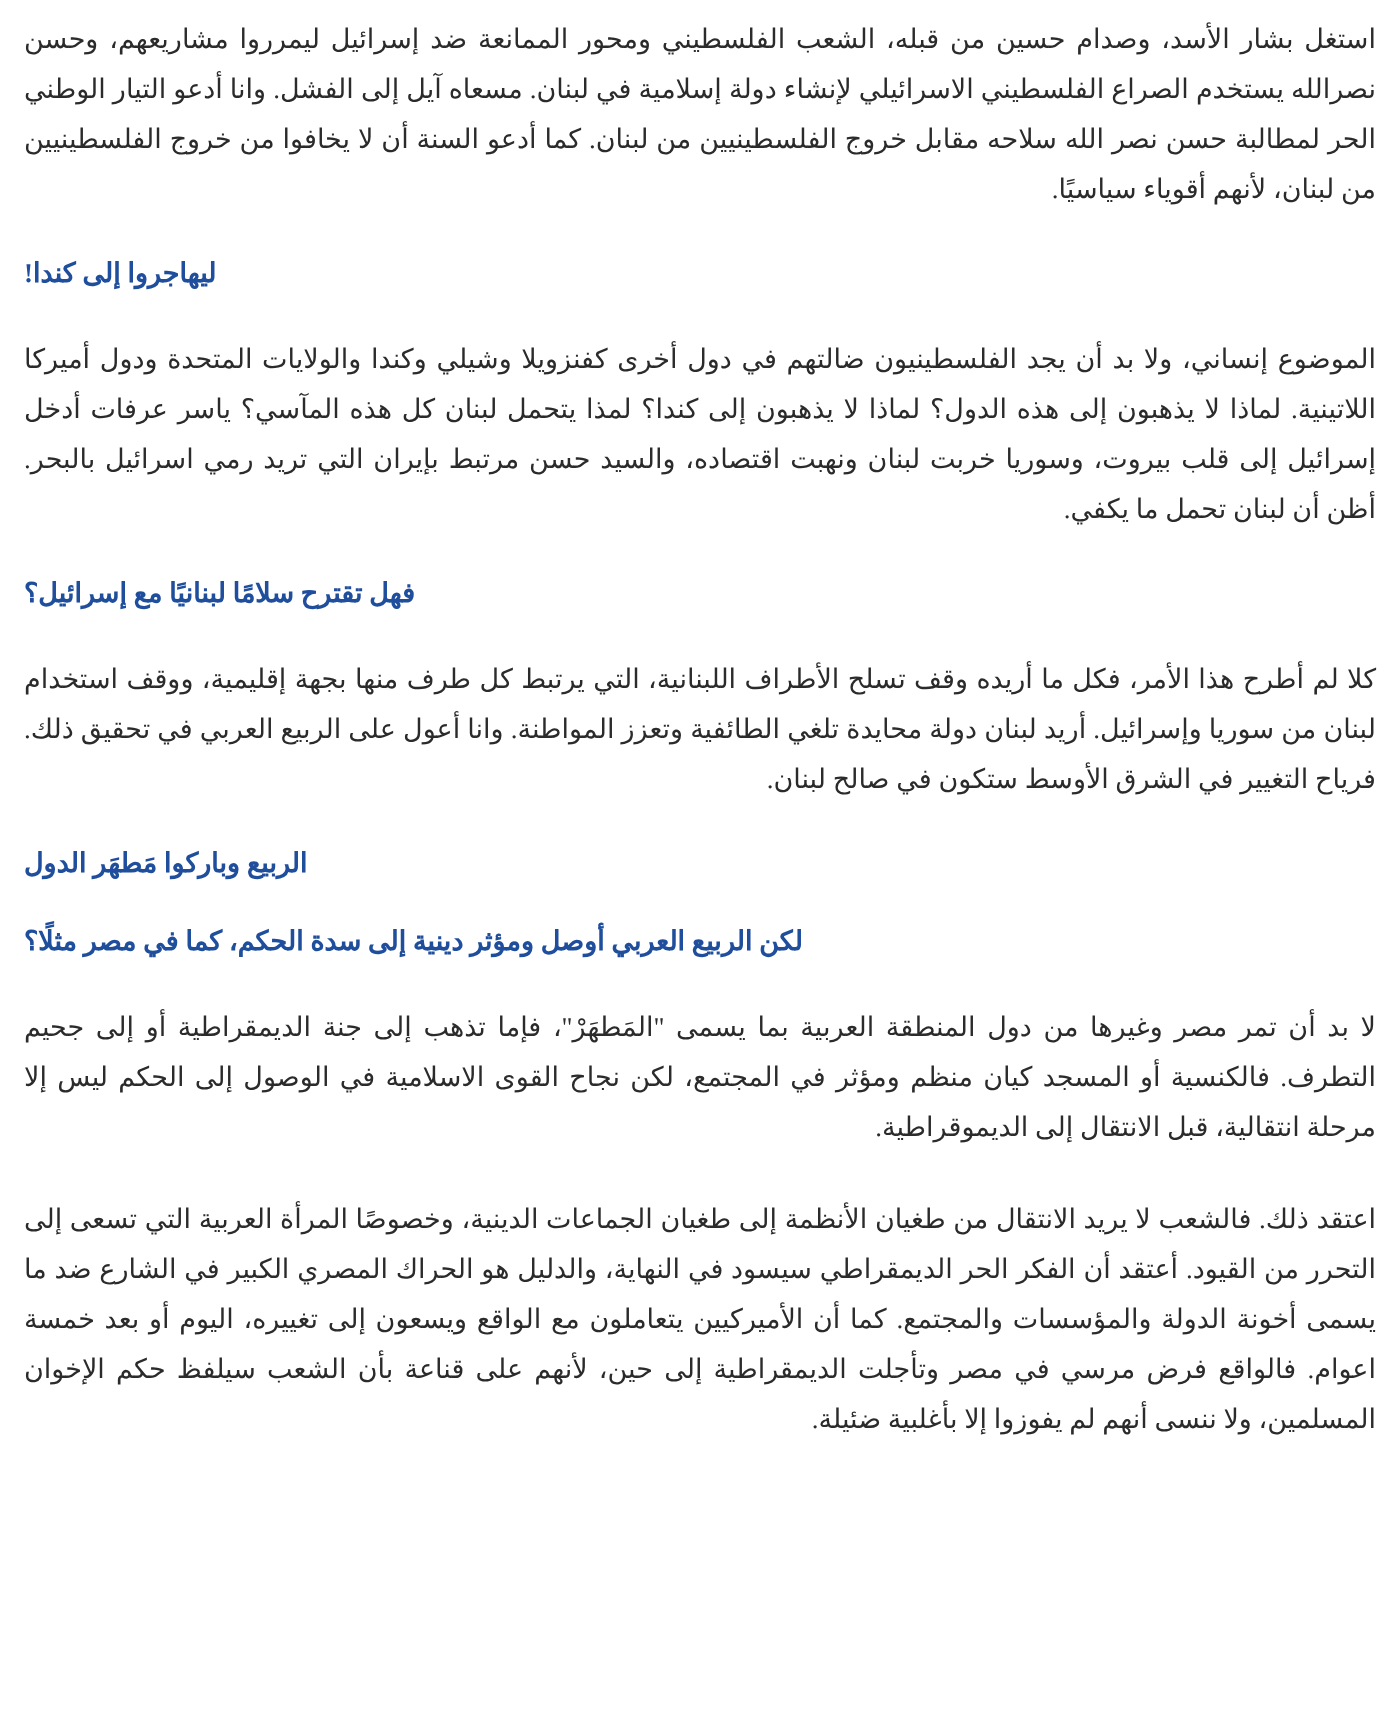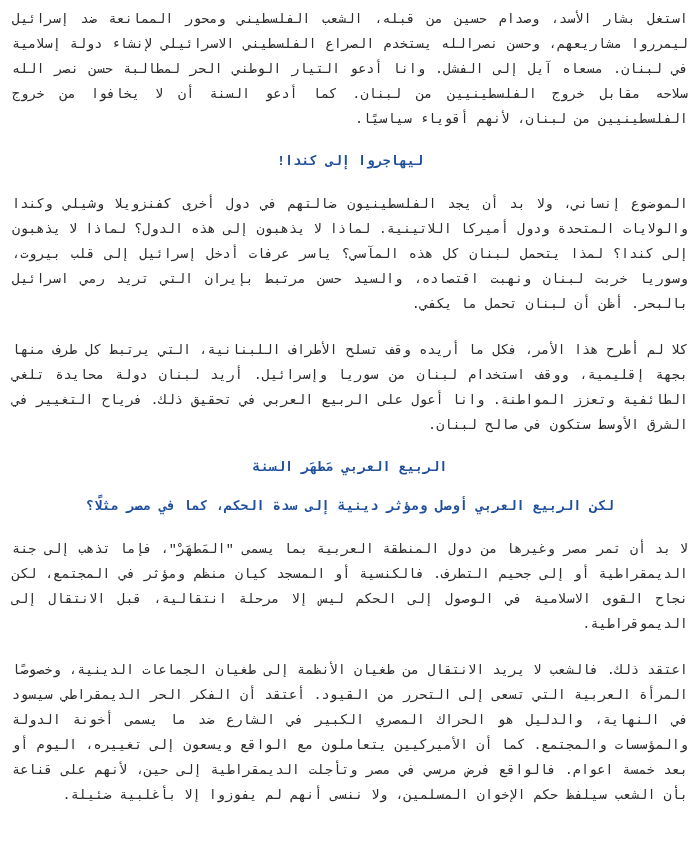--- a/index.html
+++ b/index.html
@@ -9,46 +9,47 @@
     height: 863px;
     background: #ffffff;
     overflow: hidden;
   }
   .doc {
     box-sizing: border-box;
     width: 700px;
     height: 863px;
     padding: 7px 12px 0 12px;
     direction: rtl;
-    font-family: Liberation Mono, monospace;
+    font-family: Liberation Serif, serif;
     color: #2b2b2b;
   }
   .para {
     margin: 0 0 21px 0;
     font-size: 13.5px;
     line-height: 25px;
     text-align: justify;
     text-align-last: right;
     color: #2b2b2b;
     font-weight: normal;
   }
   .q {
     margin: 0 0 21px 0;
     font-size: 13.5px;
     line-height: 18px;
     font-weight: bold;
-    text-align: center;
+    text-align: left;
     color: #1f4e9c;
   }
 </style>
 </head>
 <body>
 
 <main class="doc" lang="ar" dir="rtl">
   <p class="para">استغل بشار الأسد، وصدام حسين من قبله، الشعب الفلسطيني ومحور الممانعة ضد إسرائيل ليمرروا مشاريعهم، وحسن نصرالله يستخدم الصراع الفلسطيني الاسرائيلي لإنشاء دولة إسلامية في لبنان. مسعاه آيل إلى الفشل. وانا أدعو التيار الوطني الحر لمطالبة حسن نصر الله سلاحه مقابل خروج الفلسطينيين من لبنان. كما أدعو السنة أن لا يخافوا من خروج الفلسطينيين من لبنان، لأنهم أقوياء سياسيًا.</p>
   <h2 class="q">ليهاجروا إلى كندا!</h2>
   <p class="para">الموضوع إنساني، ولا بد أن يجد الفلسطينيون ضالتهم في دول أخرى كفنزويلا وشيلي وكندا والولايات المتحدة ودول أميركا اللاتينية. لماذا لا يذهبون إلى هذه الدول؟ لماذا لا يذهبون إلى كندا؟ لمذا يتحمل لبنان كل هذه المآسي؟ ياسر عرفات أدخل إسرائيل إلى قلب بيروت، وسوريا خربت لبنان ونهبت اقتصاده، والسيد حسن مرتبط بإيران التي تريد رمي اسرائيل بالبحر. أظن أن لبنان تحمل ما يكفي.</p>
+  <h2 class="q">فهل تقترح سلامًا لبنانيًا مع إسرائيل؟</h2>
   <p class="para">كلا لم أطرح هذا الأمر، فكل ما أريده وقف تسلح الأطراف اللبنانية، التي يرتبط كل طرف منها بجهة إقليمية، ووقف استخدام لبنان من سوريا وإسرائيل. أريد لبنان دولة محايدة تلغي الطائفية وتعزز المواطنة. وانا أعول على الربيع العربي في تحقيق ذلك. فرياح التغيير في الشرق الأوسط ستكون في صالح لبنان.</p>
-  <h2 class="q">الربيع العربي مَطهَر السنة</h2>
+  <h2 class="q">الربيع وباركوا مَطهَر الدول</h2>
   <h2 class="q">لكن الربيع العربي أوصل ومؤثر دينية إلى سدة الحكم، كما في مصر مثلًا؟</h2>
   <p class="para">لا بد أن تمر مصر وغيرها من دول المنطقة العربية بما يسمى "المَطهَرْ"، فإما تذهب إلى جنة الديمقراطية أو إلى جحيم التطرف. فالكنسية أو المسجد كيان منظم ومؤثر في المجتمع، لكن نجاح القوى الاسلامية في الوصول إلى الحكم ليس إلا مرحلة انتقالية، قبل الانتقال إلى الديموقراطية.</p>
   <p class="para">اعتقد ذلك. فالشعب لا يريد الانتقال من طغيان الأنظمة إلى طغيان الجماعات الدينية، وخصوصًا المرأة العربية التي تسعى إلى التحرر من القيود. أعتقد أن الفكر الحر الديمقراطي سيسود في النهاية، والدليل هو الحراك المصري الكبير في الشارع ضد ما يسمى أخونة الدولة والمؤسسات والمجتمع. كما أن الأميركيين يتعاملون مع الواقع ويسعون إلى تغييره، اليوم أو بعد خمسة اعوام. فالواقع فرض مرسي في مصر وتأجلت الديمقراطية إلى حين، لأنهم على قناعة بأن الشعب سيلفظ حكم الإخوان المسلمين، ولا ننسى أنهم لم يفوزوا إلا بأغلبية ضئيلة.</p>
 </main>
 
 </body></html>

